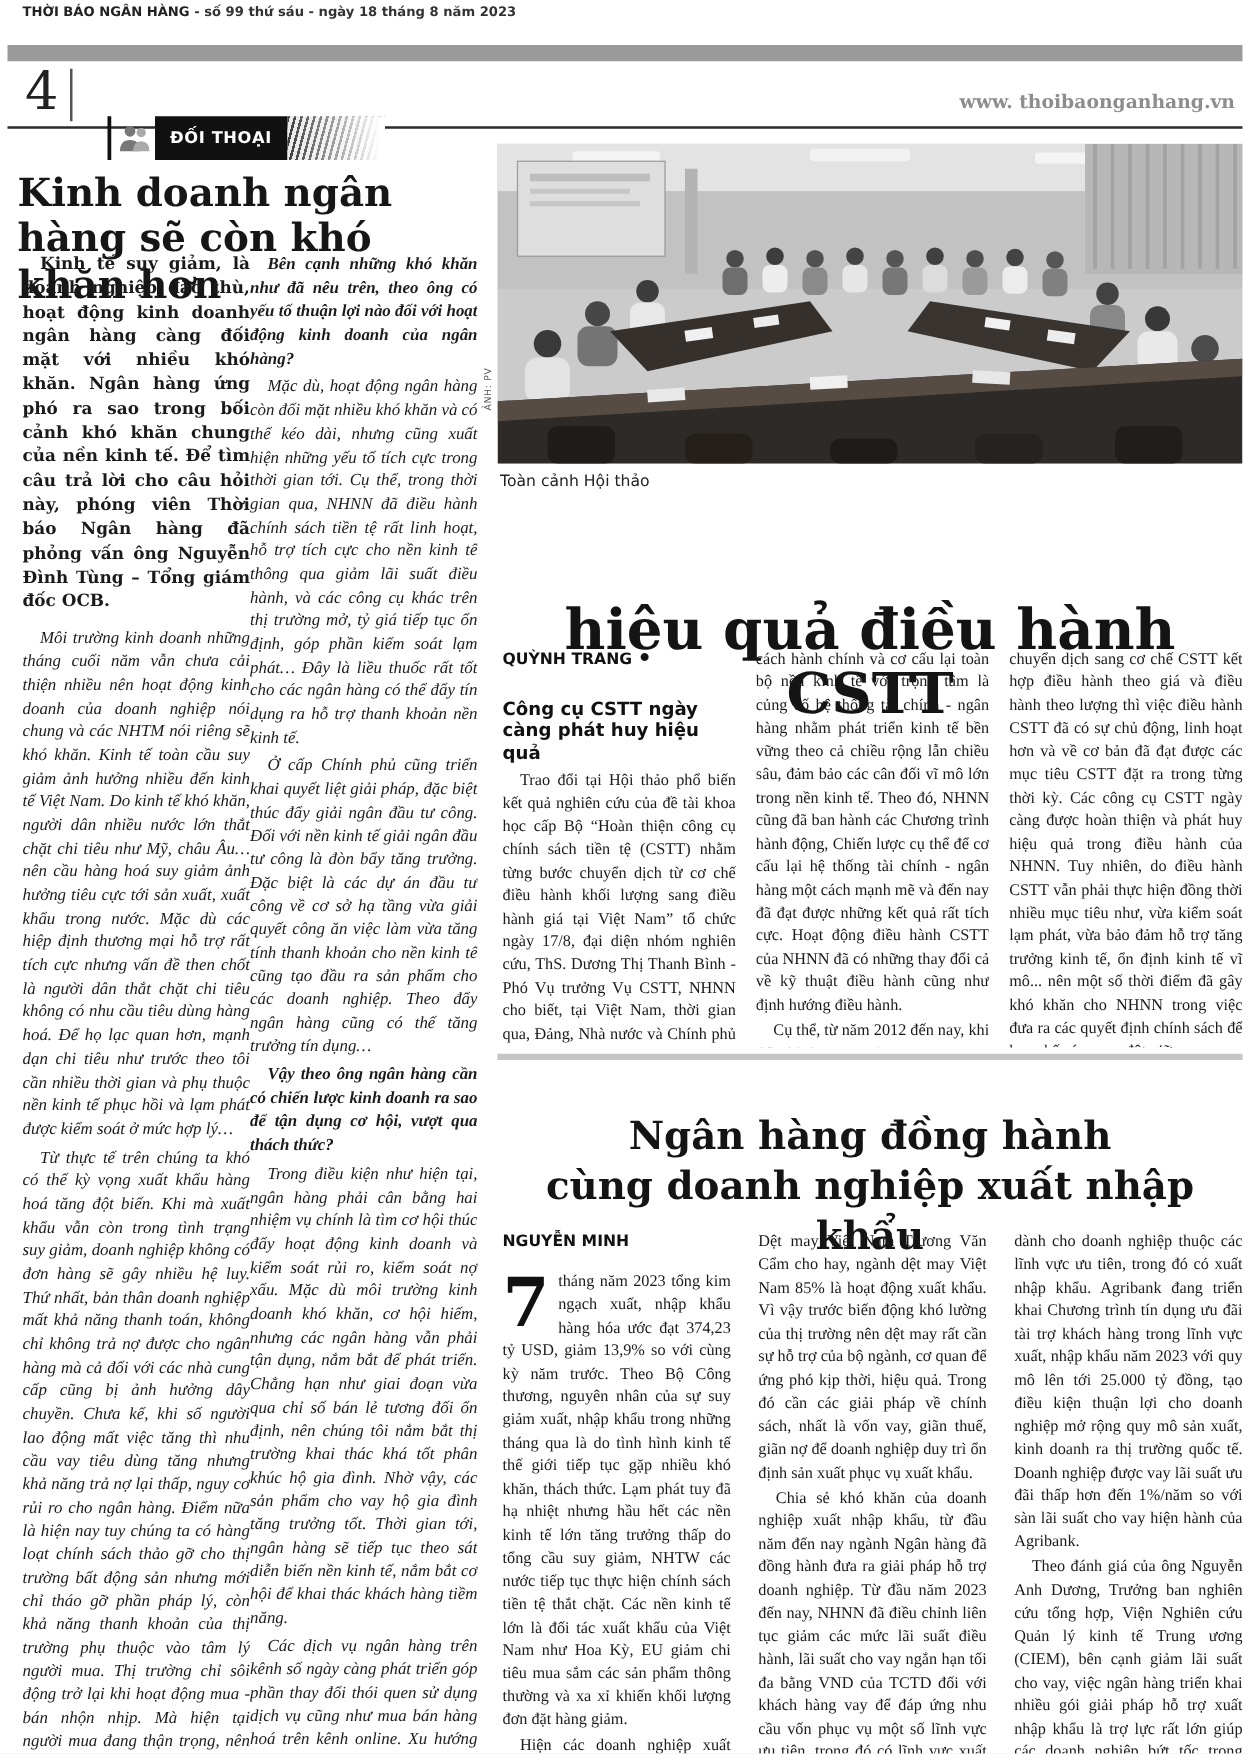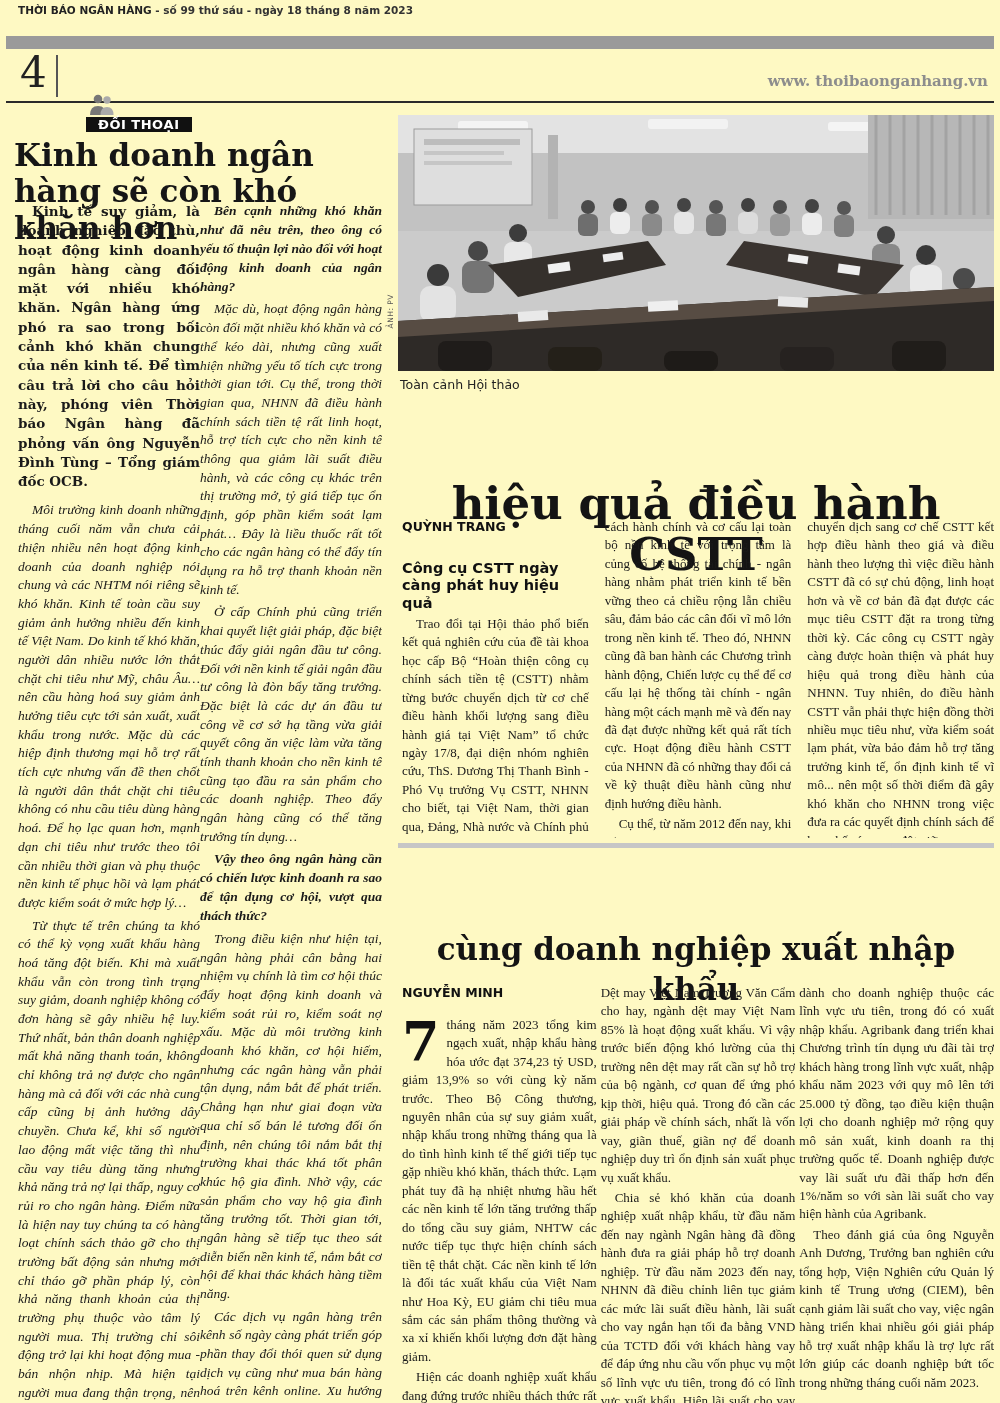--- a/index.html
+++ b/index.html
@@ -1,37 +1,37 @@
 <!DOCTYPE html>
 <html><head>
 <meta charset="utf-8">
 <style>
   html,body{margin:0;padding:0;background:#e9e9e9;}
   #page{
-    position:relative; width:1000px; height:1403px; background:#fef9c3;
+    position:relative; width:1000px; height:1403px; background:#ffffff;
     overflow:hidden; color:#1a1a1a;
     font-family:"Liberation Serif", serif;
   }
   
   .topline{position:absolute; top:4px; left:18px; font-family:"DejaVu Sans", sans-serif;
     font-size:10.5px; color:#222; white-space:nowrap;}
   .topline .paper{font-weight:700;}
   .topline .issue{font-weight:600; color:#333;}
   .graybar{position:absolute; top:36px; left:6px; width:988px; height:13px; background:#9a9a9a;}
   .pageno{position:absolute; top:52px; left:20px; font-family:"DejaVu Serif", serif;
     font-size:42px; line-height:1; color:#222;}
   .pn-rule{position:absolute; top:55px; left:56px; width:2px; height:42px; background:#555;}
   .section-title{position:absolute; top:60px; left:68px; font-family:"DejaVu Serif", serif;
     font-weight:700; font-size:26px; letter-spacing:.5px; color:#1c1c1c;}
   .website{position:absolute; top:72px; right:12px; font-family:"DejaVu Serif", serif;
     font-weight:700; font-size:15px; color:#8d8d8d;}
   .head-rule{position:absolute; top:101px; left:6px; width:988px; height:2px; background:#2a2a2a;}
 
   
-  .badge{position:absolute; top:93px; left:86px; height:35px; display:flex; align-items:stretch;flex-direction:column;}
+  .badge{position:absolute; top:93px; left:86px; height:35px; display:flex; align-items:stretch;}
   .badge .bar{width:3px; background:#111; margin-right:3px;}
   .badge .people{width:32px; display:flex; align-items:center; justify-content:center;}
   .badge .label{background:#111; color:#fff; font-family:"DejaVu Sans", sans-serif;
     font-weight:700; font-size:13px; display:flex; align-items:center; padding:0 12px; letter-spacing:.5px;}
   .badge .stripes{position:relative; width:78px;
     background:repeating-linear-gradient(105deg,#3c3c3c 0 2px,#e9e9e9 2px 5px);}
   .badge .stripes::after{content:""; position:absolute; inset:0;
     background:linear-gradient(90deg, rgba(255,255,255,0) 0%, #ffffff 95%);}
   .iv-title{position:absolute; top:116px; left:14px; width:370px; text-align:left;
     font-family:"DejaVu Serif", serif; font-weight:700; font-size:31px; line-height:1.18; color:#161616;}
@@ -58,21 +58,21 @@
   .cstt-cols{position:absolute; top:518px; left:402px; width:592px; height:320px; display:flex; gap:16px;}
   .n-col{flex:1 1 0; overflow:hidden; text-align:justify; font-size:13px; line-height:1.42;}
   .n-col p{margin:0 0 2px 0; text-indent:14px;}
   .subhead{font-family:"DejaVu Sans", sans-serif; font-weight:700; font-size:14.5px;
     line-height:1.22; margin:24px 0 2px 0; text-align:left; color:#111;}
   .mid-rule{position:absolute; top:843px; left:398px; width:596px; height:5px; background:#c6c6c6;}
 
   
   .exp-title{position:absolute; top:868px; left:398px; width:596px; text-align:center;
     font-family:"DejaVu Serif", serif; font-weight:700; font-size:31px; line-height:1.3; color:#141414;}
-  .exp-cols{position:absolute; top:984px; left:402px; width:592px; height:419px; display:flex; gap:4px;}
+  .exp-cols{position:absolute; top:984px; left:402px; width:592px; height:419px; display:flex; gap:22px;}
   .exp-byline-wrap{margin:0 0 14px 0;}
   .dropcap{float:left; font-family:"DejaVu Serif", serif; font-weight:700; font-size:54px;
     line-height:.82; padding:4px 7px 0 0; color:#111;}
   .p-first{text-indent:0 !important;}
 </style>
 </head>
 <body>
 
 <div id="page">
 
@@ -208,21 +208,21 @@
       <p>Cụ thể, từ năm 2012 đến nay, khi điều hành CSTT của NHNN</p>
     </div>
     <div class="n-col">
       <p class="p-first">chuyển dịch sang cơ chế CSTT kết hợp điều hành theo giá và điều hành theo lượng thì việc điều hành CSTT đã có sự chủ động, linh hoạt hơn và về cơ bản đã đạt được các mục tiêu CSTT đặt ra trong từng thời kỳ. Các công cụ CSTT ngày càng được hoàn thiện và phát huy hiệu quả trong điều hành của NHNN. Tuy nhiên, do điều hành CSTT vẫn phải thực hiện đồng thời nhiều mục tiêu như, vừa kiểm soát lạm phát, vừa bảo đảm hỗ trợ tăng trưởng kinh tế, ổn định kinh tế vĩ mô... nên một số thời điểm đã gây khó khăn cho NHNN trong việc đưa ra các quyết định chính sách để hạn chế các xung đột giữa</p>
     </div>
   </div>
 
   <div class="mid-rule"></div>
 
   <h1 class="exp-title">
-    <br>
+    <span>Ngân hàng đồng hành</span><br>
     <span>cùng doanh nghiệp xuất nhập khẩu</span>
   </h1>
   <div class="exp-cols">
     <div class="n-col">
       <div class="byline exp-byline-wrap">NGUYỄN MINH</div>
       <p class="p-first">
         <span class="dropcap">7</span><span>tháng năm 2023 tổng kim ngạch xuất, nhập khẩu hàng hóa ước đạt 374,23 tỷ USD, giảm 13,9% so với cùng kỳ năm trước. Theo Bộ Công thương, nguyên nhân của sự suy giảm xuất, nhập khẩu trong những tháng qua là do tình hình kinh tế thế giới tiếp tục gặp nhiều khó khăn, thách thức. Lạm phát tuy đã hạ nhiệt nhưng hầu hết các nền kinh tế lớn tăng trưởng thấp do tổng cầu suy giảm, NHTW các nước tiếp tục thực hiện chính sách tiền tệ thắt chặt. Các nền kinh tế lớn là đối tác xuất khẩu của Việt Nam như Hoa Kỳ, EU giảm chi tiêu mua sắm các sản phẩm thông thường và xa xỉ khiến khối lượng đơn đặt hàng giảm.</span>
       </p>
       <p>Hiện các doanh nghiệp xuất khẩu đang đứng trước nhiều thách thức rất lớn để duy trì hoạt động khi đơn hàng sụt giảm. Phó Chủ tịch kiêm Tổng Thư ký Hiệp hội</p>
     </div>

